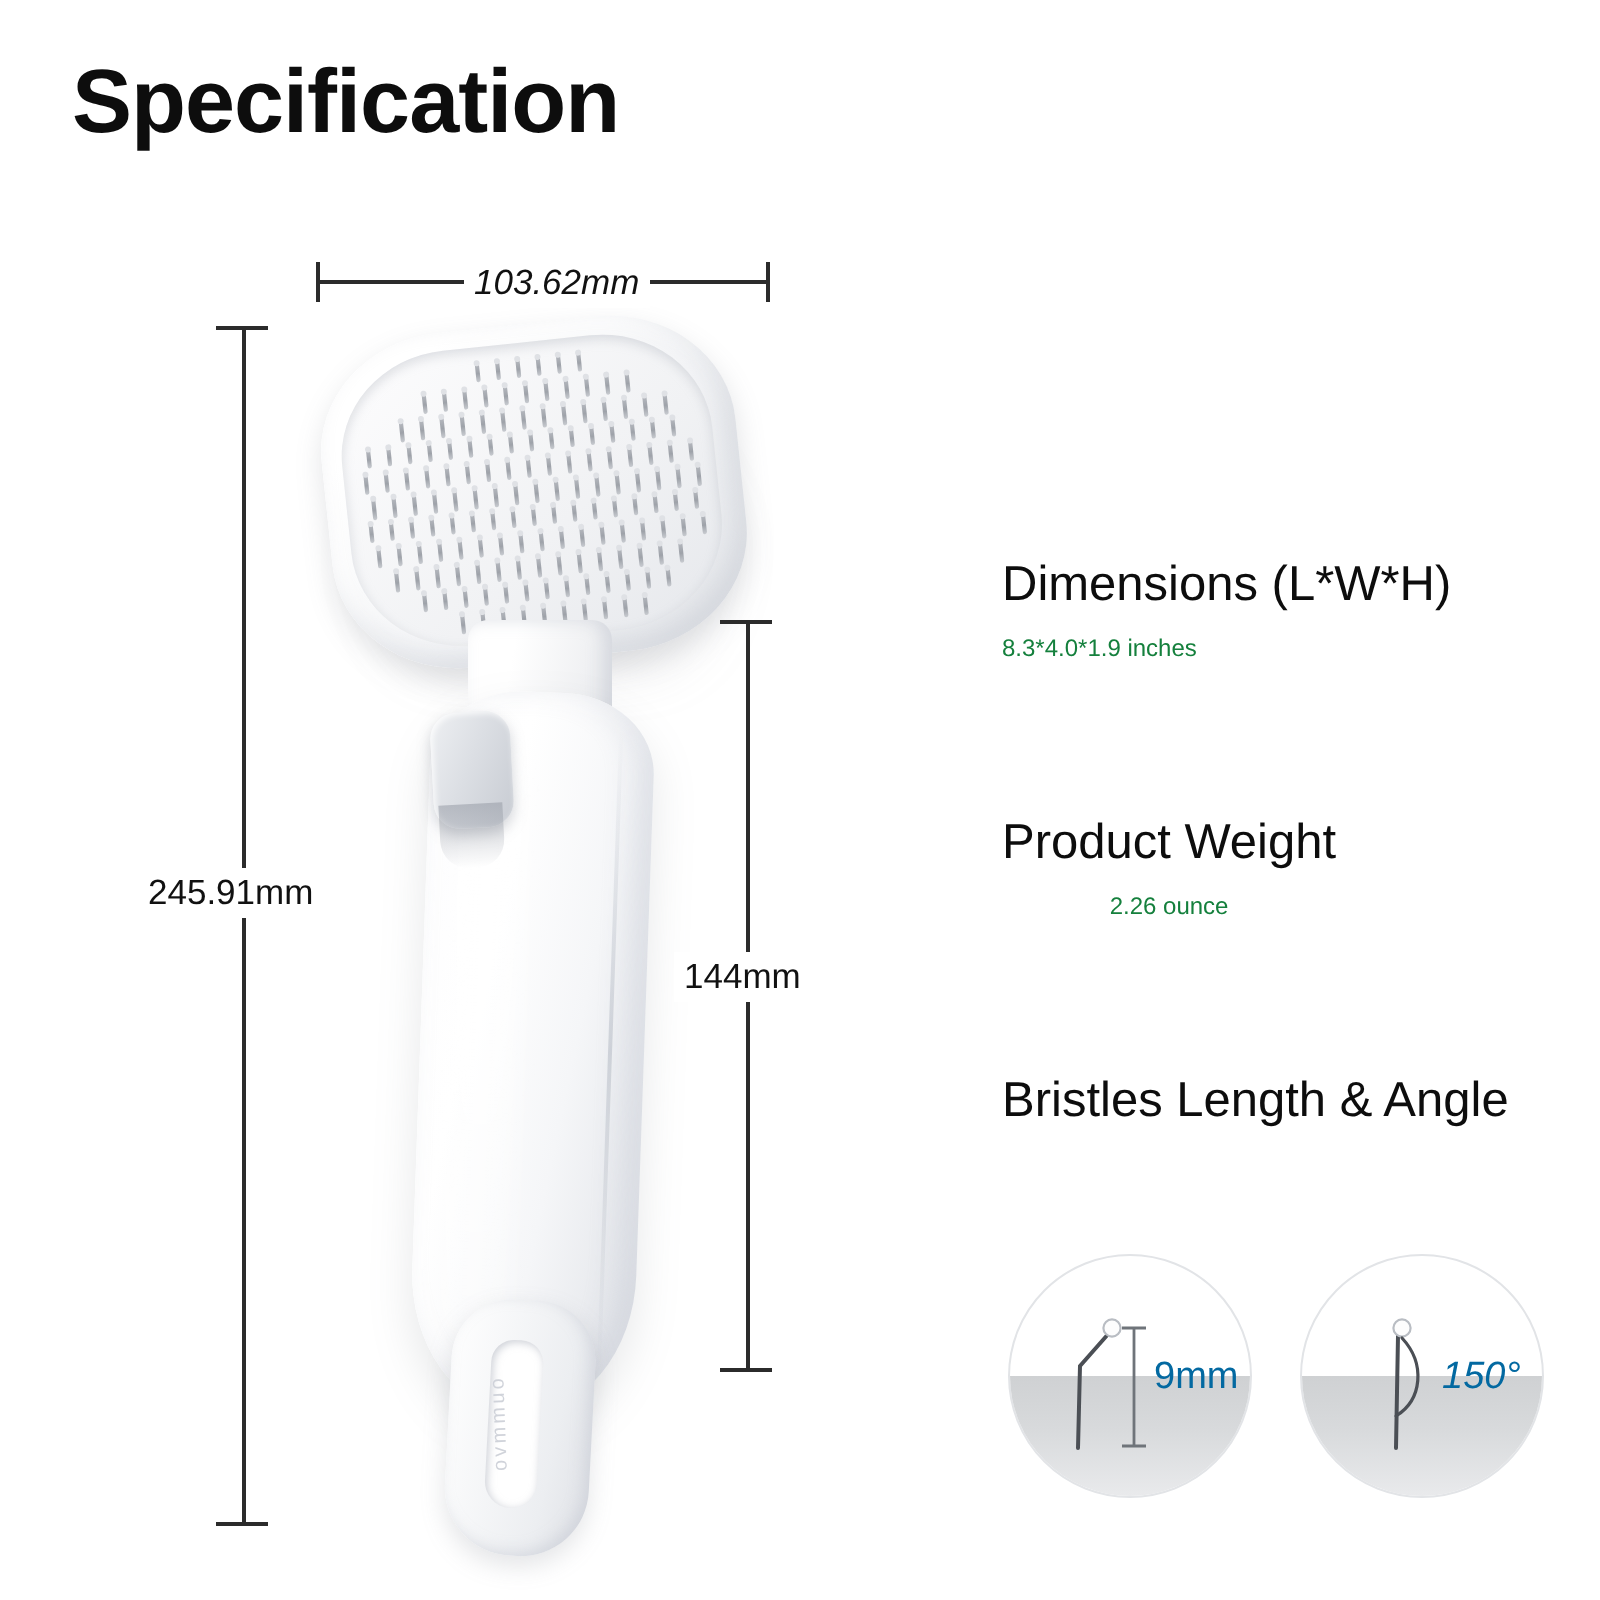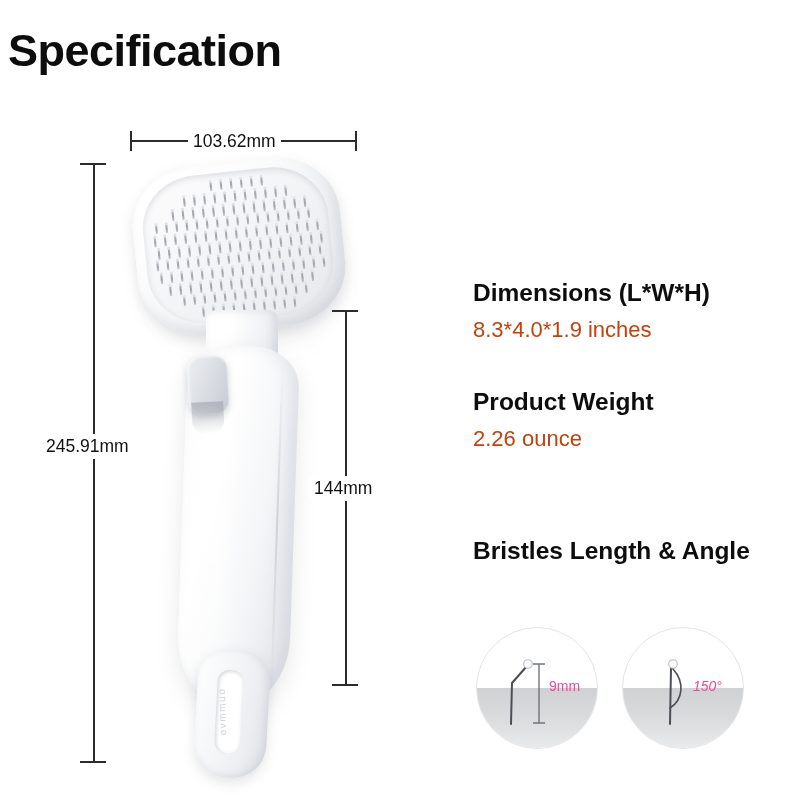--- a/index.html
+++ b/index.html
@@ -10,21 +10,21 @@
   body {
     width: 800px;
     height: 800px;
     position: relative;
     overflow: hidden;
     font-family: "Liberation Sans", sans-serif;
     color: #111111;
     -webkit-font-smoothing: antialiased;
   }
 
-  .page { position: absolute; inset: 0; }
+  .page { position: absolute; inset: 0; margin-left: 28px; }
 
   
   .title {
     position: absolute;
     left: 8px;
     top: 28px;
     font-size: 45px;
     font-weight: bold;
     letter-spacing: -0.5px;
     color: #0d0d0d;
@@ -60,21 +60,21 @@
     color: #111111;
     background: #ffffff;
     padding: 2px 5px;
     white-space: nowrap;
   }
 
   
   #dim-width-line  { left: 131px; top: 140px; width: 224px; }
   #dim-width-capL  { left: 130px; top: 131px; }
   #dim-width-capR  { left: 355px; top: 131px; }
-  #dim-width-label { left: 188px; top: 129px; }
+  #dim-width-label { left: 204px; top: 129px; font-style: italic; }
 
   
   #dim-height-line  { left: 93px; top: 164px; height: 598px; }
   #dim-height-capT  { left: 80px; top: 163px; }
   #dim-height-capB  { left: 80px; top: 761px; }
   #dim-height-label { left: 41px; top: 434px; }
 
   
   #dim-inner-line  { left: 345px; top: 311px; height: 374px; }
   #dim-inner-capT  { left: 332px; top: 310px; }
@@ -197,34 +197,34 @@
     letter-spacing: 1.6px;
     color: rgba(205,209,216,0.95);
     transform: rotate(-92deg);
     user-select: none;
   }
 
   
   .spec { position: absolute; left: 473px; }
   .spec-title {
     font-size: 24.5px;
-    font-weight: bold;
+    font-weight: normal;
     color: #0d0d0d;
     line-height: 1.15;
     white-space: nowrap;
   }
   .spec-value {
     margin-top: 10px;
-    font-size: 22px;
-    color: #c2410c;
+    font-size: 12px;
+    color: #15803d;
     line-height: 1.2;
     white-space: nowrap;
   }
   #spec-0 { top: 279px; }
-  #spec-1 { top: 388px; }
+  #spec-1 { top: 408px; text-align: center; }
   #spec-2 { top: 537px; }
 
   
   .circle {
     position: absolute;
     width: 120px; height: 120px;
     border-radius: 50%;
     border: 1px solid #e2e4e7;
     background: #ffffff;
     overflow: hidden;
@@ -232,22 +232,22 @@
   .circle-ground {
     position: absolute;
     left: 0; bottom: 0;
     width: 100%; height: 50%;
     background: linear-gradient(180deg, #cfd1d3 0%, #d8dadc 45%, #e9eaec 100%);
   }
   #circle-bristle-length { left: 476px; top: 627px; }
   #circle-bristle-angle  { left: 622px; top: 627px; font-style: italic; }
   .circle-label {
     position: absolute;
-    font-size: 14px;
-    color: #ec4899;
+    font-size: 19px;
+    color: #0369a1;
     white-space: nowrap;
   }
   #label-9mm  { left: 72px; top: 50px; }
   #label-150  { left: 70px; top: 50px; }
   .circle-svg { position: absolute; inset: 0; }
 </style>
 </head>
 <body>
 
 <div class="page">

